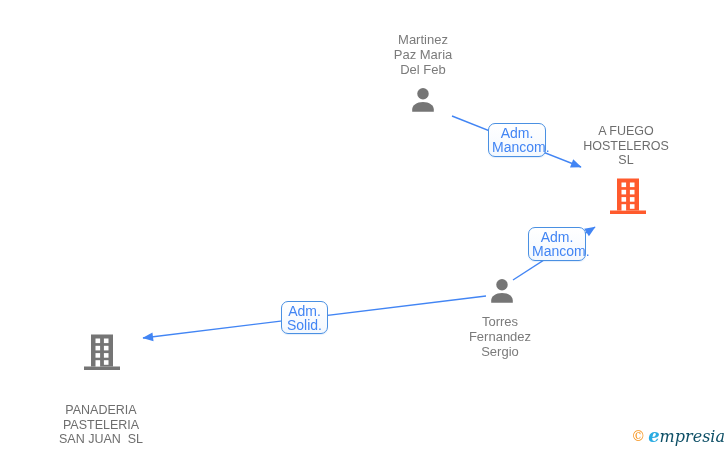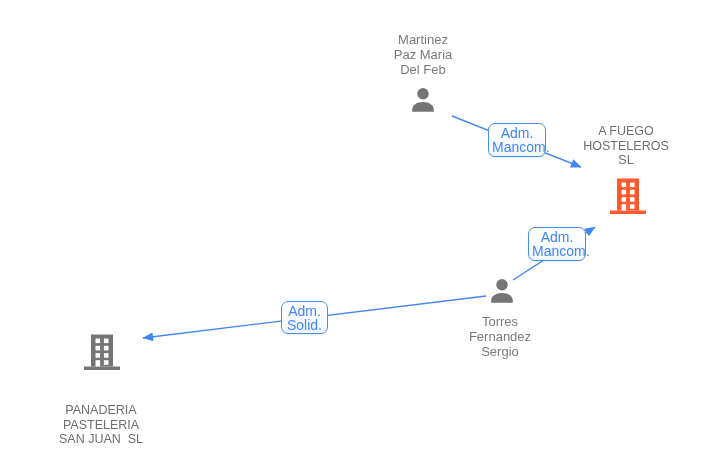--- a/index.html
+++ b/index.html
@@ -153,14 +153,17 @@
 PASTELERIA
 SAN JUAN  SL</div>
 
   <div class="edge-label edge-label-1">Adm.
 Mancom.</div>
   <div class="edge-label edge-label-2">Adm.
 Mancom.</div>
   <div class="edge-label edge-label-3">Adm.
 Solid.</div>
 
+  <div class="watermark">
+    <span class="wm-copy">©</span><span class="wm-e">e</span><span class="wm-rest">mpresia</span>
+  </div>
 
 </div>
 
 </body></html>

